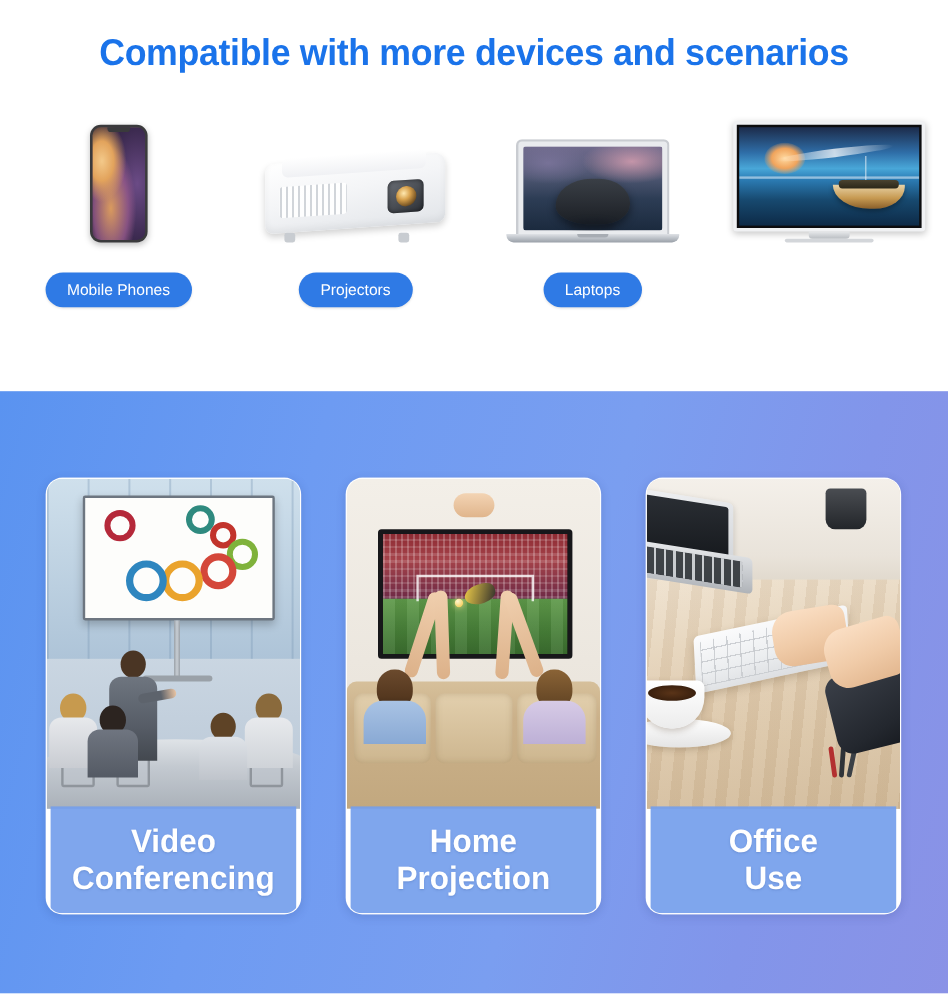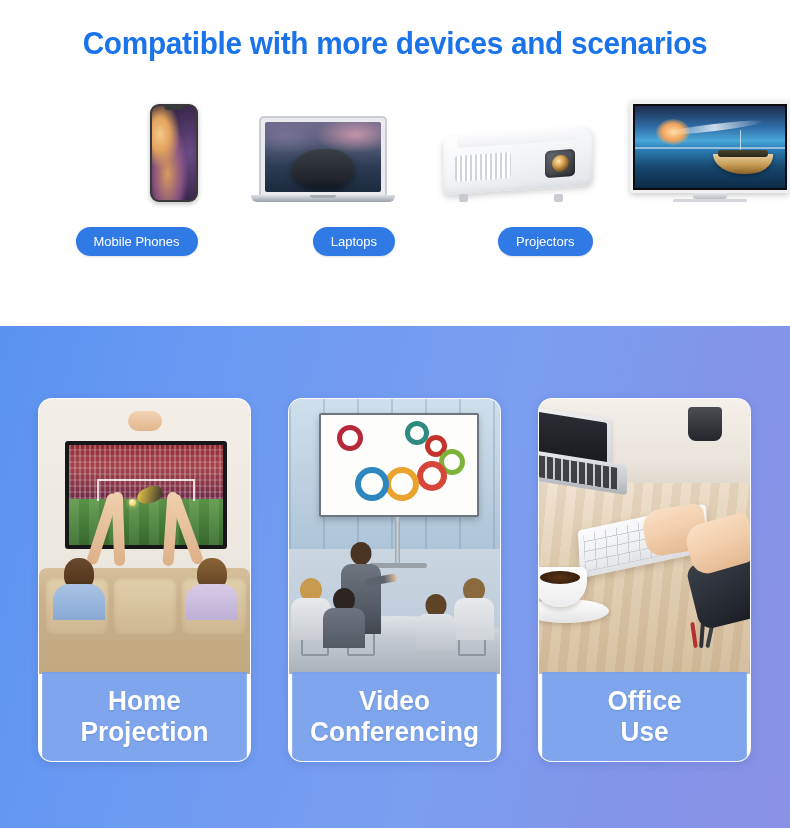--- a/index.html
+++ b/index.html
@@ -31,21 +31,21 @@
 
   .device-row {
     position:absolute;
     top:82px; left:0; width:790px; height:180px;
     display:flex;
   }
   .device-col {
     flex:1 1 0;
     display:flex;
     flex-direction:column;
-    align-items:flex-end;
+    align-items:center;
   }
   .device-art {
     height:120px;
     display:flex;
     align-items:flex-end;
     justify-content:center;
   }
   .device-pill {
     margin-top:25px;
     height:29px;
@@ -612,46 +612,46 @@
         <div class="phone">
           <div class="phone-notch"></div>
           <div class="phone-screen"></div>
         </div>
       </div>
       <div class="device-pill">Mobile Phones</div>
     </div>
 
     <div class="device-col">
       <div class="device-art">
+        <div class="projector">
+          <div class="proj-body"></div>
+          <div class="proj-top"></div>
+          <div class="proj-vent"></div>
+          <div class="proj-lens"></div>
+          <div class="proj-foot l"></div>
+          <div class="proj-foot r"></div>
+        </div>
+      </div>
+      <div class="device-pill">Projectors</div>
+    </div>
+
+    <div class="device-col">
+      <div class="device-art">
         <div class="laptop">
           <div class="laptop-lid">
             <div class="laptop-screen">
               <div class="laptop-island"></div>
             </div>
           </div>
           <div class="laptop-base">
             <div class="laptop-notchbar"></div>
           </div>
         </div>
       </div>
       <div class="device-pill">Laptops</div>
-    </div>
-
-    <div class="device-col">
-      <div class="device-art">
-        <div class="projector">
-          <div class="proj-body"></div>
-          <div class="proj-top"></div>
-          <div class="proj-vent"></div>
-          <div class="proj-lens"></div>
-          <div class="proj-foot l"></div>
-          <div class="proj-foot r"></div>
-        </div>
-      </div>
-      <div class="device-pill">Projectors</div>
     </div>
 
     <div class="device-col">
       <div class="device-art">
         <div class="tv">
           <div class="tv-frame">
             <div class="tv-screen">
               <div class="tv-sun"></div>
               <div class="tv-streak"></div>
               <div class="tv-horizon"></div>
@@ -665,54 +665,20 @@
       </div>
     </div>
 
   </div>
 </div>
 
 <div class="bottom-section">
   <div class="scene-row">
 
     <div class="scene-card">
-      <div class="scene-photo s1">
-        <div class="s1-tv">
-          <div class="s1-crowd"></div>
-          <div class="s1-pitch"></div>
-          <div class="s1-goal"></div>
-          <div class="s1-player"></div>
-          <div class="s1-ball"></div>
-        </div>
-        <div class="s1-arm a"></div>
-        <div class="s1-arm b"></div>
-        <div class="s1-arm c"></div>
-        <div class="s1-arm d"></div>
-        <div class="s1-hands"></div>
-        <div class="s1-sofa">
-          <div class="s1-cushion a"></div>
-          <div class="s1-cushion b"></div>
-          <div class="s1-cushion c"></div>
-        </div>
-        <div class="s1-person left">
-          <div class="head"></div>
-          <div class="body"></div>
-        </div>
-        <div class="s1-person right">
-          <div class="head"></div>
-          <div class="body"></div>
-        </div>
-      </div>
-      <div class="scene-label">
-        <span>Home</span>
-        <span>Projection</span>
-      </div>
-    </div>
-
-    <div class="scene-card">
       <div class="scene-photo s2">
         <div class="s2-window"></div>
         <div class="s2-screen">
           <div class="s2-bar"></div>
           <div class="ring r1"></div>
           <div class="ring r2"></div>
           <div class="ring r3"></div>
           <div class="ring r4"></div>
           <div class="ring r5"></div>
           <div class="ring r6"></div>
@@ -746,20 +712,54 @@
           <div class="b"></div>
         </div>
       </div>
       <div class="scene-label">
         <span>Video</span>
         <span>Conferencing</span>
       </div>
     </div>
 
     <div class="scene-card">
+      <div class="scene-photo s1">
+        <div class="s1-tv">
+          <div class="s1-crowd"></div>
+          <div class="s1-pitch"></div>
+          <div class="s1-goal"></div>
+          <div class="s1-player"></div>
+          <div class="s1-ball"></div>
+        </div>
+        <div class="s1-arm a"></div>
+        <div class="s1-arm b"></div>
+        <div class="s1-arm c"></div>
+        <div class="s1-arm d"></div>
+        <div class="s1-hands"></div>
+        <div class="s1-sofa">
+          <div class="s1-cushion a"></div>
+          <div class="s1-cushion b"></div>
+          <div class="s1-cushion c"></div>
+        </div>
+        <div class="s1-person left">
+          <div class="head"></div>
+          <div class="body"></div>
+        </div>
+        <div class="s1-person right">
+          <div class="head"></div>
+          <div class="body"></div>
+        </div>
+      </div>
+      <div class="scene-label">
+        <span>Home</span>
+        <span>Projection</span>
+      </div>
+    </div>
+
+    <div class="scene-card">
       <div class="scene-photo s3">
         <div class="s3-wall"></div>
         <div class="s3-desk"></div>
         <div class="s3-laptop">
           <div class="s3-lap-lid"></div>
           <div class="s3-lap-base">
             <div class="s3-keys"></div>
           </div>
         </div>
         <div class="s3-pen p1"></div>

